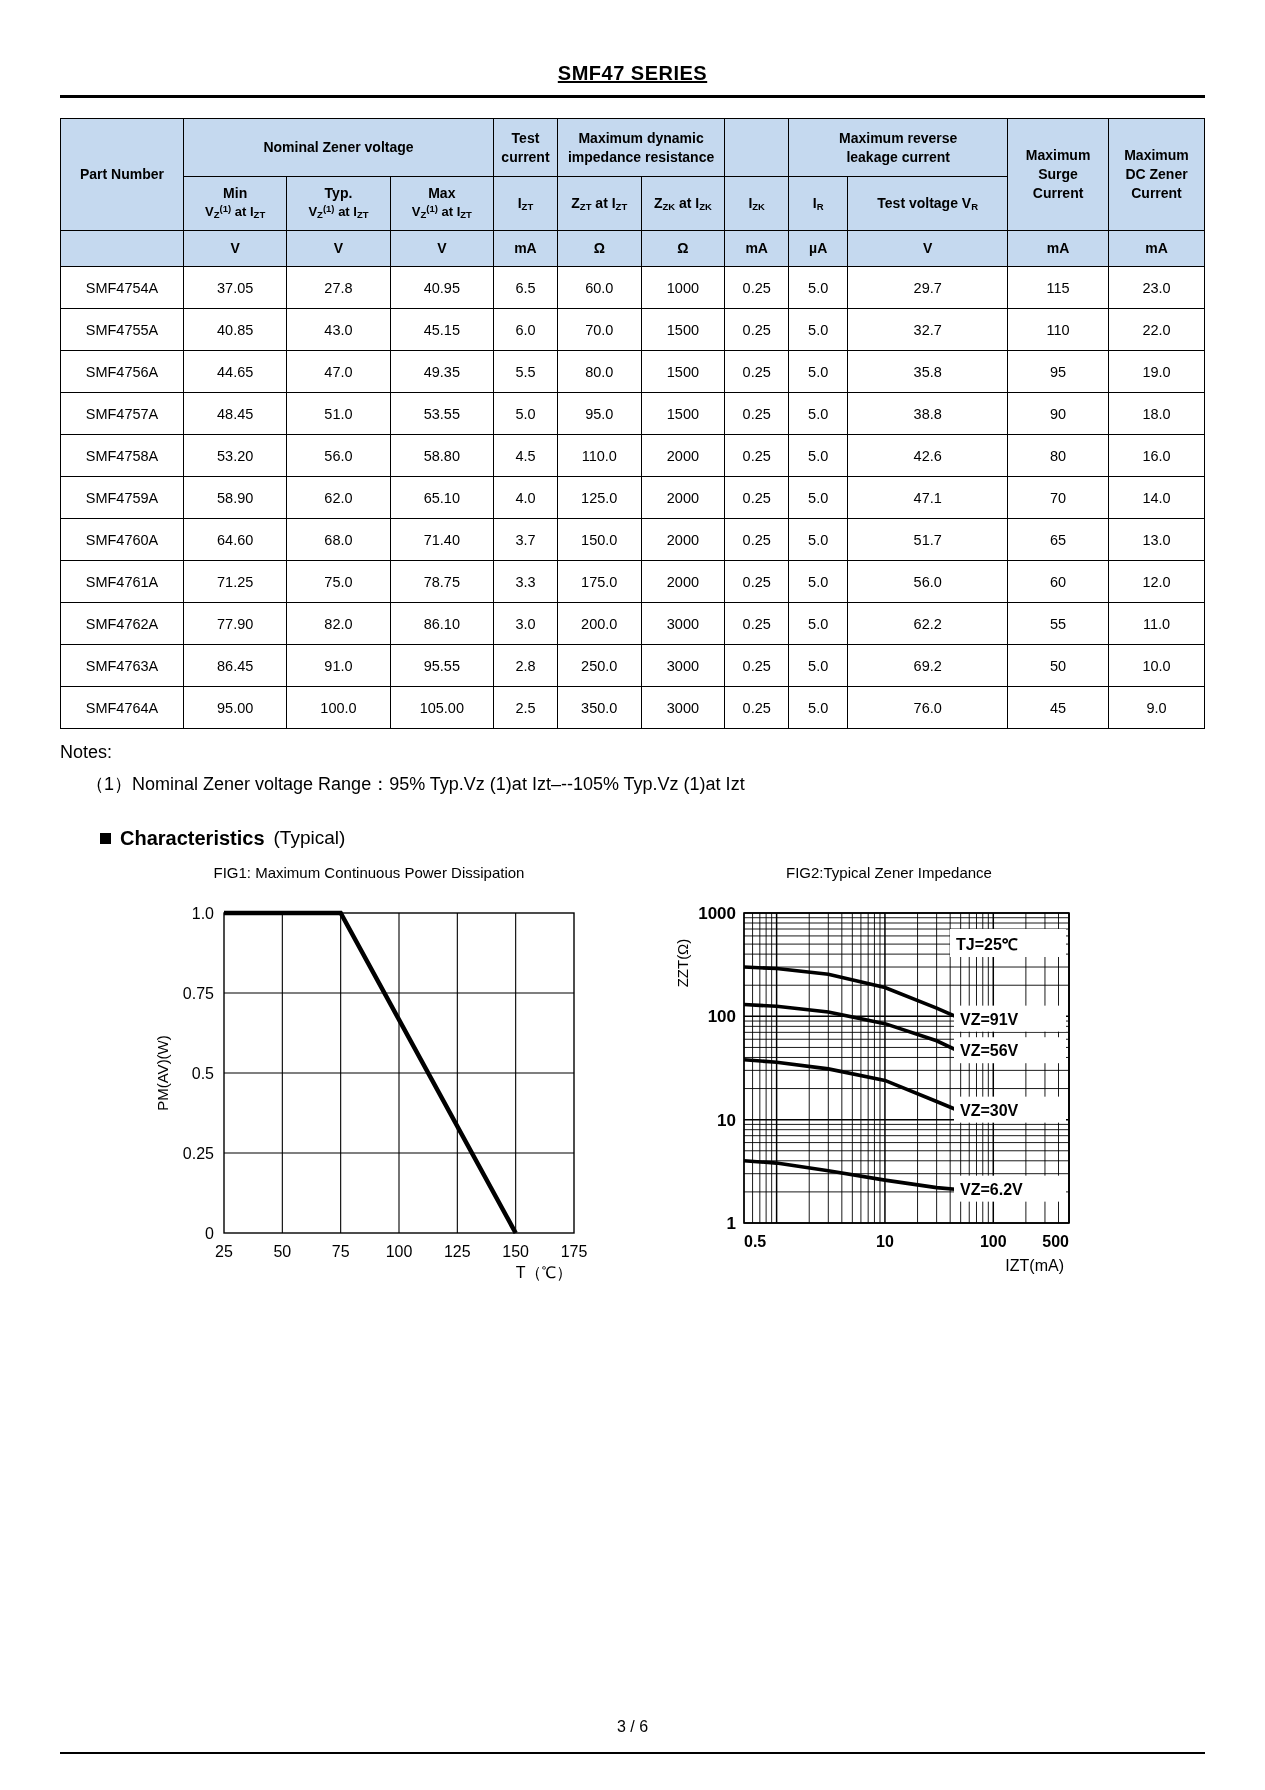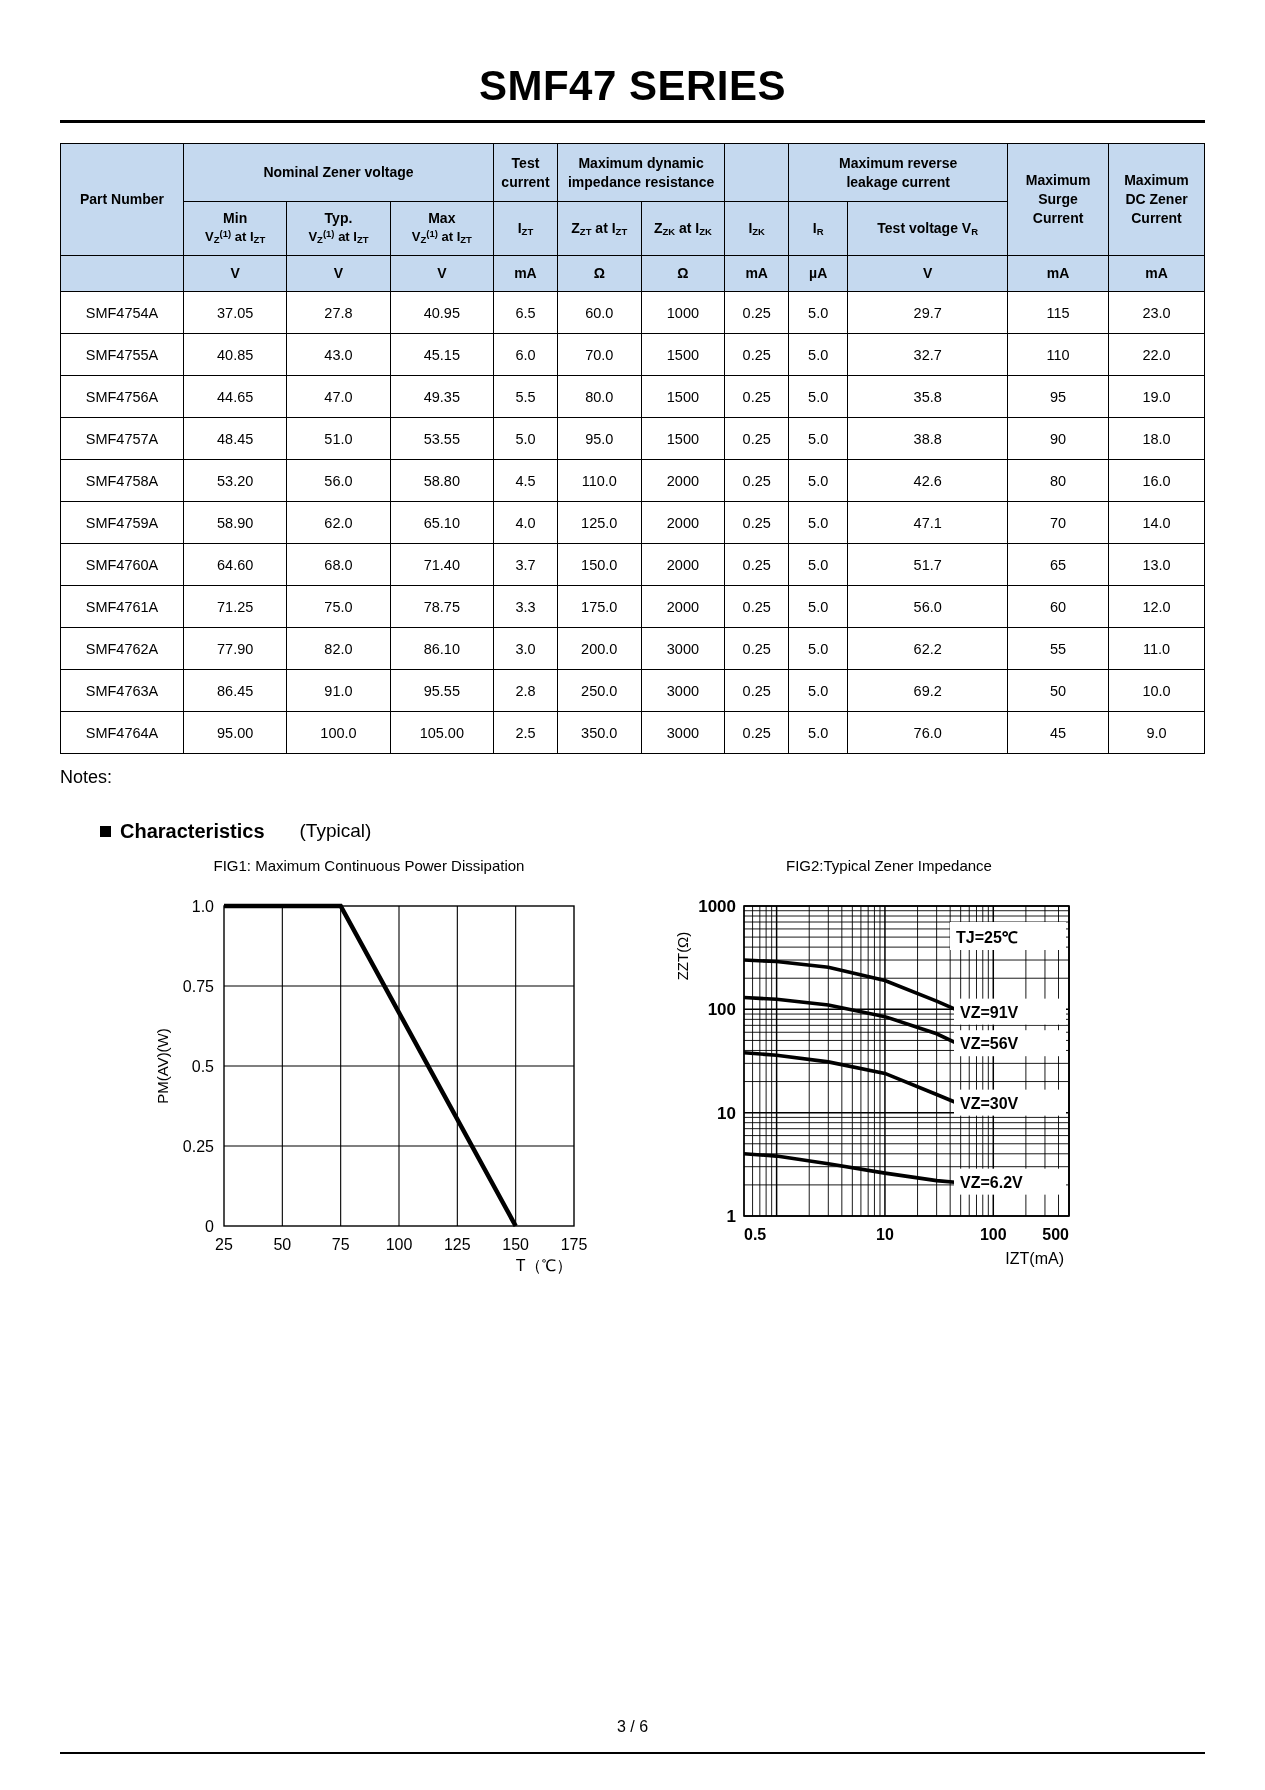--- a/index.html
+++ b/index.html
@@ -10,22 +10,23 @@
     font-family:"Liberation Sans", sans-serif;
     color:#000;
     position:relative;
     overflow:hidden;
   }
   .page { position:relative; width:1265px; height:1790px; padding:0; }
 
   
   .title-wrap { text-align:center; padding-top:62px; }
   .title {
-    font-size:42px; font-weight:bold; letter-spacing:.5px;
+    font-size:20px; font-weight:bold; letter-spacing:.5px;
     font-family:"Liberation Sans", sans-serif;
+    text-decoration:underline;
   }
   .title-rule {
     margin:10px 60px 0 60px;
     border-top:3px solid #000;
   }
 
   
   .table-wrap { margin:20px 60px 0 60px; }
   table.spec {
     border-collapse:collapse;
@@ -77,21 +78,21 @@
   .notes .item .cont { display:block; padding-left:34px; }
 
   
   .charhead {
     margin:28px 0 0 68px;
     font-size:19px;
     display:flex; align-items:center; gap:9px;padding-left:32px;
   }
   .charhead .sq { width:11px; height:11px; background:#000; display:inline-block; }
   .charhead .b { font-weight:bold; font-size:20px; }
-  .charhead .n { font-size:19px;margin-left:26px; }
+  .charhead .n { font-size:19px; }
 
   
   .charts { position:relative; margin-top:14px; height:430px;margin-left:14px; }
   .chart-box { position:absolute; }
   .fig-title { text-align:center; font-size:15px; white-space:nowrap; }
 
   
   #fig1 { left:120px; top:0; width:470px; }
   #fig2 { left:640px; top:0; width:470px; }
 
@@ -341,20 +342,21 @@
             <td>76.0</td>
             <td>45</td>
             <td>9.0</td>
           </tr>
         </tbody>
     </table>
   </div>
 
   <div class="notes">
     <div class="lbl">Notes:</div>
+    <div class="item">（1）Nominal Zener voltage Range：95% Typ.Vz (1)at Izt–--105% Typ.Vz (1)at Izt</div>
     <div class="item">
     </div>
   </div>
 
   <div class="charhead">
     <span class="sq"></span>
     <span class="b">Characteristics</span>
     <span class="n">(Typical)</span>
   </div>
 

